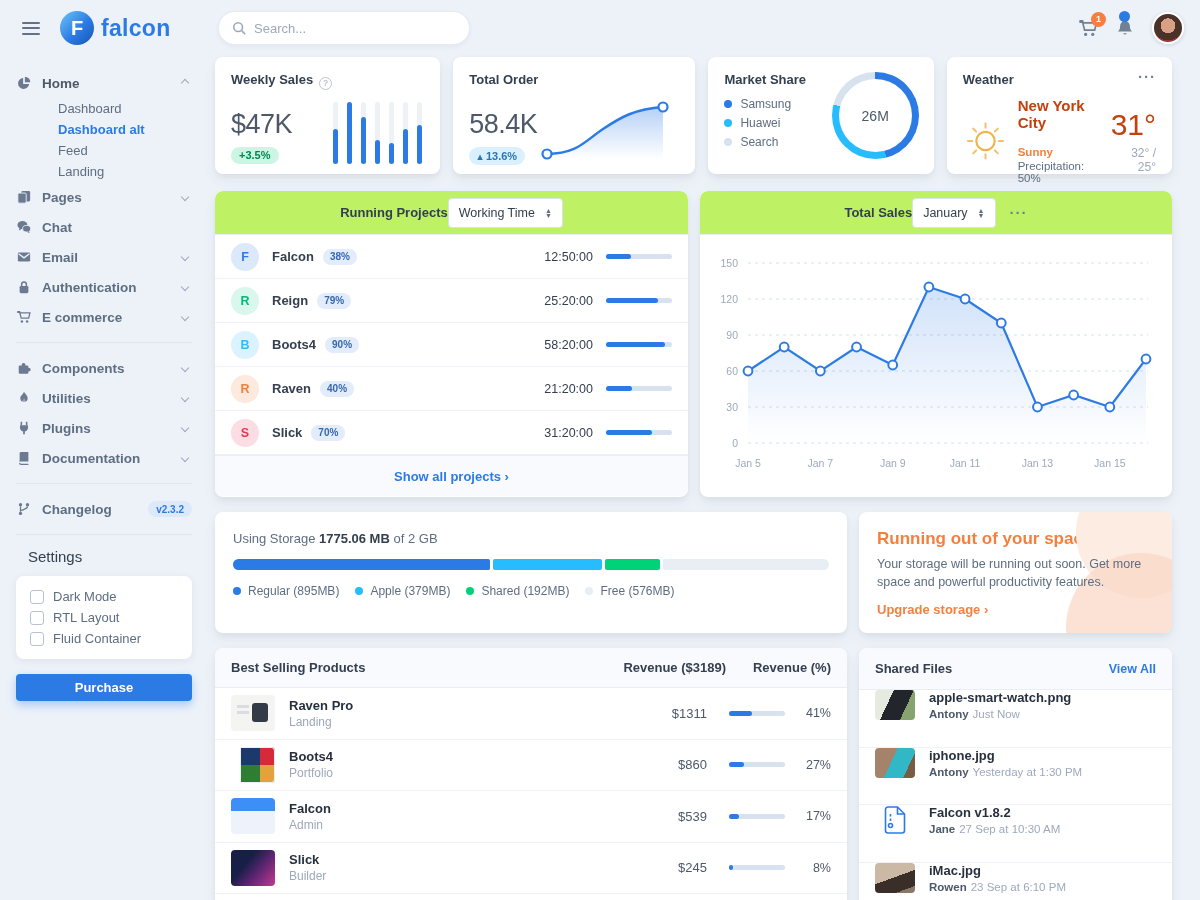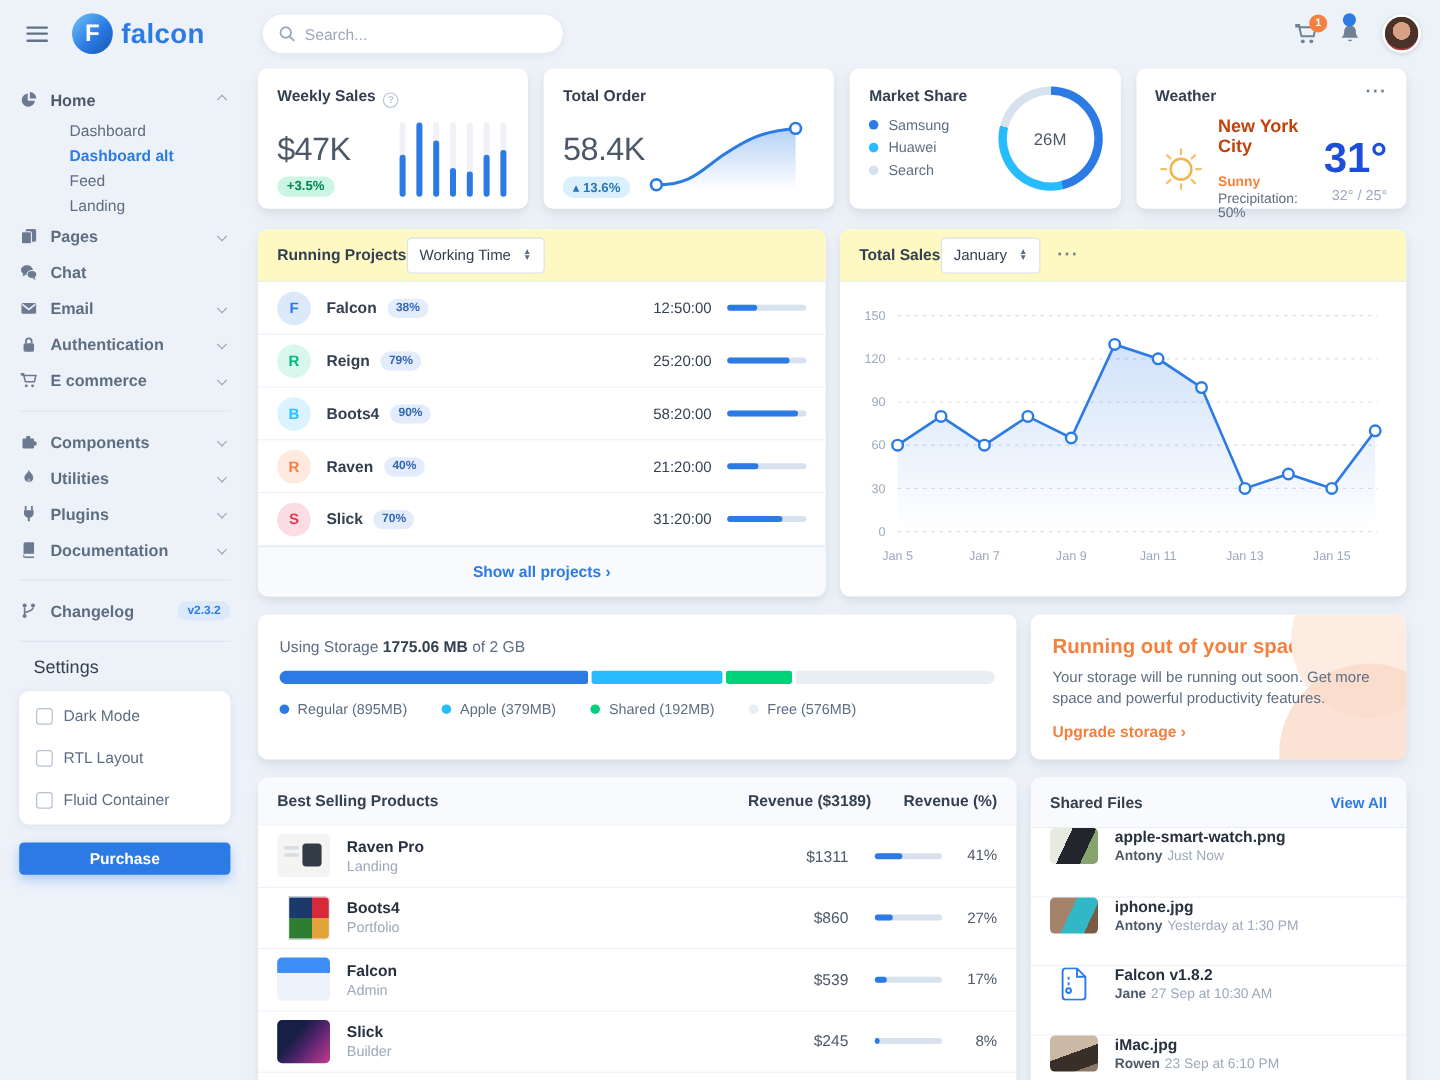--- a/index.html
+++ b/index.html
@@ -27,21 +27,21 @@
   .side-item .lbl{flex:1}
   .side-item .s-icon{width:16px;display:flex;justify-content:center;color:#6c7a91}
   .side-sub{display:flex;align-items:center;height:21px;padding-left:42px;font-weight:500;font-size:13px;cursor:pointer}
   .side-sub.active{color:#2c7be5;font-weight:700}
   .chev{width:6px;height:6px;border-right:1.6px solid #9da9bb;border-bottom:1.6px solid #9da9bb;margin-right:4px}
   .chev.down{transform:rotate(45deg)}
   .chev.up{transform:rotate(-135deg)}
   .side-divider{height:1px;background:#dfe6ef;margin:10px 0}
   .badge-version{background:#dce9fb;color:#2c7be5;font-size:10px;font-weight:700;padding:2.5px 8px;border-radius:10px}
   .settings-title{font-weight:400;font-size:15px;color:#344050;margin:13px 12px 11px}
-  .settings-card{background:#fff;border-radius:8px;box-shadow:0 2px 8px rgba(65,69,88,.08);padding:13px 14px;display:flex;flex-direction:column;gap:20px}
+  .settings-card{background:#fff;border-radius:8px;box-shadow:0 2px 8px rgba(65,69,88,.08);padding:13px 14px;display:flex;flex-direction:column;gap:6px}
   .check-row{display:flex;align-items:center;gap:9px;font-size:13px;color:#5e6e82;cursor:pointer}
   .checkbox{width:14px;height:14px;border:1px solid #b6c2d2;border-radius:3px;background:#fff;flex:none}
   .purchase-btn{margin-top:15px;width:100%;height:27px;background:#2c7be5;color:#fff;border:none;border-radius:4px;font-size:13px;font-weight:600;font-family:inherit;cursor:pointer;box-shadow:0 4px 10px rgba(44,123,229,.35)}
   
   .main{position:absolute;left:215px;top:57px;width:957px}
   .card{background:#fff;border-radius:8px;box-shadow:0 7px 14px rgba(65,69,88,.05),0 3px 6px rgba(0,0,0,.05)}
   .grid4{display:grid;grid-template-columns:repeat(4,1fr);gap:13px}
   .grid4 .card{height:117px;padding:15px 16px;position:relative}
   .card-title{font-size:13px;font-weight:700;color:#344050}
   .help-icon{display:inline-flex;width:13px;height:13px;border:1.5px solid #b9c4d4;border-radius:50%;color:#b9c4d4;font-size:8.5px;font-weight:700;align-items:center;justify-content:center;margin-left:6px;vertical-align:-2px}
@@ -59,27 +59,27 @@
   .dot{width:8px;height:8px;border-radius:50%;flex:none}
   .donut{position:absolute;right:15px;top:15px;width:87px;height:87px;border-radius:50%;display:flex;align-items:center;justify-content:center}
   .donut::after{content:"";position:absolute;inset:7px;background:#fff;border-radius:50%}
   .donut span{position:relative;z-index:2;font-size:14px;color:#4d5969}
   
   .weather-body{display:flex;align-items:center;margin-top:10px;gap:10px}
   .w-city{font-size:15px;font-weight:700;color:#c2410c}
   .w-cond{font-size:11.5px;color:#f5803e;font-weight:600;margin-top:15px}
   .w-precip{font-size:11.5px;color:#5e6e82;margin-top:2px}
   .w-right{margin-left:auto;text-align:right}
-  .w-temp{font-size:35px;color:#1d4ed8;font-weight:700}
+  .w-temp{font-size:30px;color:#c2410c;font-weight:400}
   .w-range{font-size:12px;color:#9da9bb;margin-top:4px}
   .ellipsis{color:#708194;font-size:15px;font-weight:700;letter-spacing:1px;cursor:pointer;line-height:10px}
   
   .grid2a{display:grid;grid-template-columns:473px 472px;gap:12px;margin-top:17px}
   .grid2a .card{height:306px;overflow:hidden}
-  .card-header{height:44px;display:flex;align-items:center;justify-content:flex-start;padding:0 16px;background:#fef9c3;border-bottom:1px solid #e9eef5;border-radius:8px 8px 0 0}
+  .card-header{height:44px;display:flex;align-items:center;justify-content:center;padding:0 16px;background:#bef264;border-bottom:1px solid #e9eef5;border-radius:8px 8px 0 0}
   .select-box{display:flex;align-items:center;gap:10px;border:1px solid #d8e2ef;background:#fff;border-radius:4px;height:30px;padding:0 10px;font-size:12.5px;color:#344050;cursor:pointer}
   .caret-ud{display:flex;flex-direction:column;font-size:7px;line-height:5px;color:#5e6e82}
   .project-row{height:44px;display:flex;align-items:center;padding:0 16px;border-bottom:1px solid #eef2f7}
   .p-avatar{width:28px;height:28px;border-radius:50%;font-size:12.5px;font-weight:700;display:flex;align-items:center;justify-content:center;flex:none}
   .p-name{font-weight:700;font-size:13px;color:#344050;margin-left:13px}
   .p-badge{margin-left:9px;background:#e2ecfb;color:#3567b2;font-size:10px;font-weight:700;padding:2.5px 7px;border-radius:9px}
   .p-time{margin-left:auto;font-size:12.5px;color:#344050}
   .p-track{width:66px;height:5px;background:#d8e2ef;border-radius:3px;margin-left:13px}
   .p-fill{height:100%;background:#2c7be5;border-radius:3px}
   .projects-footer{height:41px;display:flex;align-items:center;justify-content:center;background:#f9fafd;border-top:1px solid #e9eef5}
@@ -88,21 +88,21 @@
   
   .grid2b{display:grid;grid-template-columns:632px 313px;gap:12px;margin-top:15px}
   .row3 .card{height:121px}
   .storage-card{padding:19px 18px}
   .storage-line{font-size:13px;color:#5e6e82}
   .storage-line b{color:#344050}
   .storage-bar{display:flex;gap:3px;margin:13px 0 14px;height:11px}
   .storage-seg{height:11px;border-radius:2px}
   .storage-seg:first-child{border-radius:6px 2px 2px 6px}
   .storage-seg:last-child{border-radius:2px 6px 6px 2px}
-  .legend{display:flex;gap:29px;font-size:12px;color:#5e6e82}
+  .legend{display:flex;gap:16px;font-size:12px;color:#5e6e82}
   .legend .li{display:flex;align-items:center;gap:7px}
   .space-card{position:relative;overflow:hidden;padding:17px 18px}
   .space-title{color:#f5803e;font-size:17px;font-weight:700}
   .space-body{font-size:12.5px;color:#5e6e82;line-height:1.45;margin-top:6px;width:272px;position:relative;z-index:2}
   .link-orange{display:inline-block;color:#f5803e;font-size:13px;font-weight:600;margin-top:11px;cursor:pointer;position:relative;z-index:2}
   .blob1{position:absolute;right:-34px;top:-44px;width:130px;height:130px;border-radius:50%;background:#fdeanal}
   .blob1{background:#fcece2}
   .blob2{position:absolute;right:-44px;bottom:-70px;width:150px;height:150px;border-radius:50%;background:#f9d8c6;opacity:.75}
   
   .row4{margin-top:15px}

